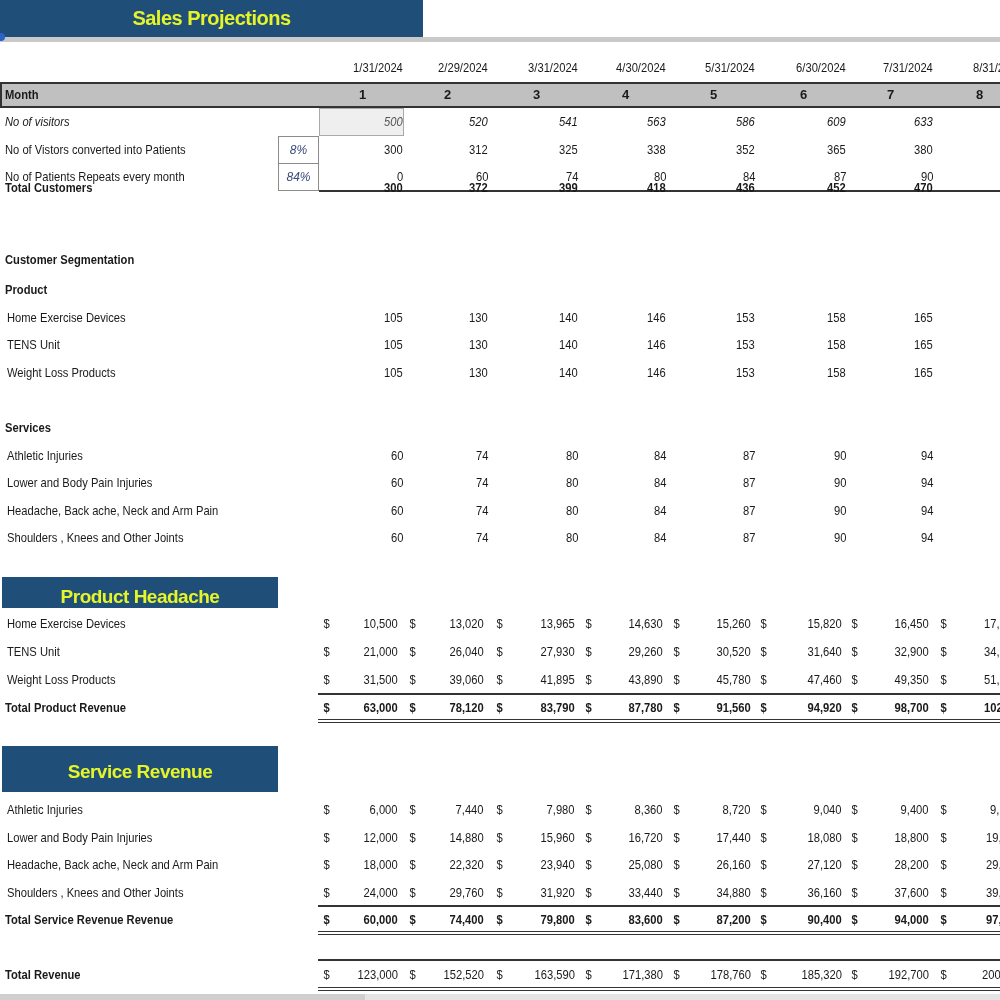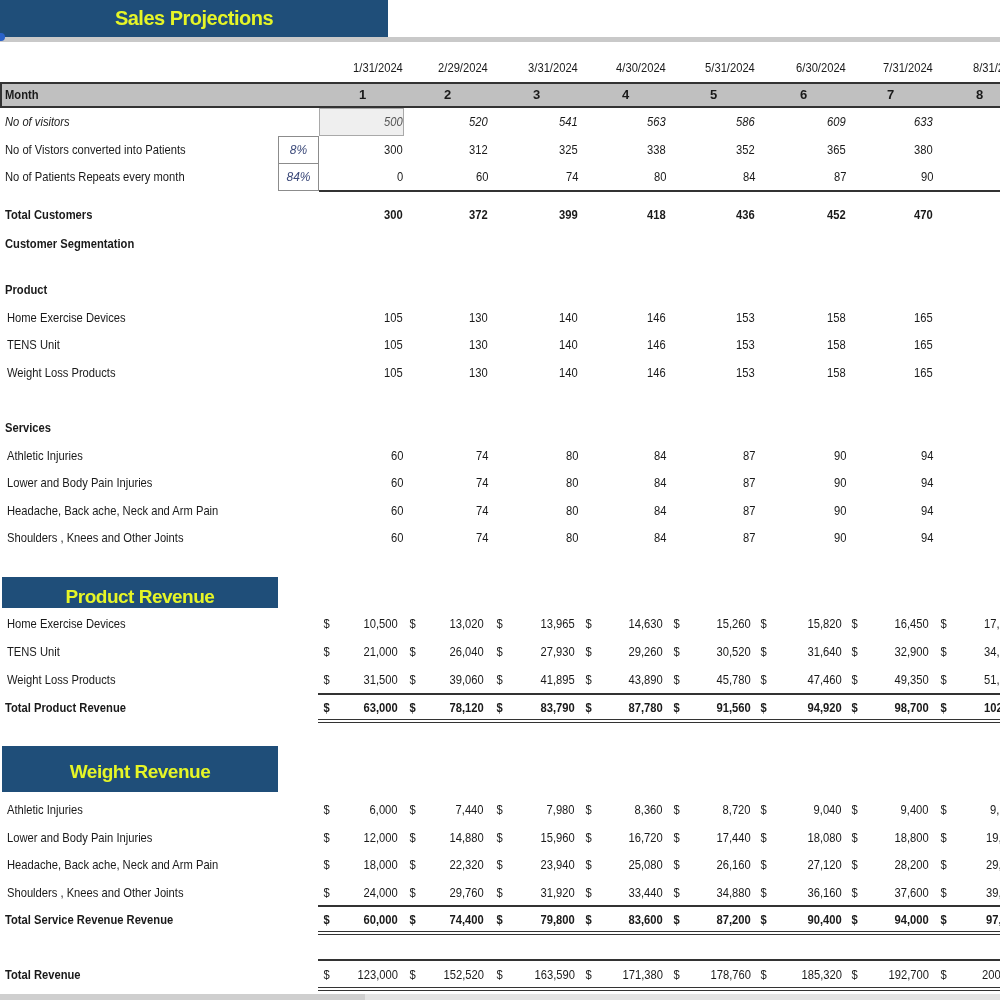--- a/index.html
+++ b/index.html
@@ -20,21 +20,21 @@
   .input-box{position:absolute;background:#efefef;border:1px solid #a9a9a9;box-sizing:border-box;}
   .pct-box{position:absolute;left:278px;width:41px;height:28px;border:1px solid #8c8c8c;box-sizing:border-box;font-size:12px;line-height:26px;text-align:center;color:#3c4a7a;font-style:italic;}
   .hline{position:absolute;height:0;border-top:2px solid #333;}
   .dline{position:absolute;height:2px;border-top:1px solid #333;border-bottom:1px solid #333;}
   .bottombar{position:absolute;left:0;top:994px;width:1000px;height:6px;background:#e4e4e4;}
   .bottombar .thumb{position:absolute;left:0;top:0;width:365px;height:6px;background:#cfcfcf;}
 </style>
 </head>
 <body>
 
-<div class="banner" style="left:0;top:0;width:388px;height:37px;font-size:20px;line-height:37px;">
+<div class="banner" style="left:0;top:0;width:423px;height:37px;font-size:20px;line-height:37px;">
   <span>Sales Projections</span>
 </div>
 <div class="topbar"></div>
 <div class="sel-dot"></div>
 
 <div class="dates">
   <span class="num" style="right:calc(1000px - 403px);">1/31/2024</span>
   <span class="num" style="right:calc(1000px - 488px);">2/29/2024</span>
   <span class="num" style="right:calc(1000px - 578px);">3/31/2024</span>
   <span class="num" style="right:calc(1000px - 666px);">4/30/2024</span>
@@ -84,32 +84,32 @@
 <div class="row" style="top:165px;">
   <span class="lbl">No of Patients Repeats every month</span>
   <span class="num" style="right:597px;">0</span>
   <span class="num" style="right:512px;">60</span>
   <span class="num" style="right:422px;">74</span>
   <span class="num" style="right:334px;">80</span>
   <span class="num" style="right:245px;">84</span>
   <span class="num" style="right:154px;">87</span>
   <span class="num" style="right:67px;">90</span>
 </div>
-<div class="row" style="top:203px;">
+<div class="row" style="top:176px;">
   <span class="lbl b">Total Customers</span>
   <span class="num b" style="right:597px;">300</span>
   <span class="num b" style="right:512px;">372</span>
   <span class="num b" style="right:422px;">399</span>
   <span class="num b" style="right:334px;">418</span>
   <span class="num b" style="right:245px;">436</span>
   <span class="num b" style="right:154px;">452</span>
   <span class="num b" style="right:67px;">470</span>
 </div>
 
-<div class="row" style="top:232px;">
+<div class="row" style="top:248px;">
   <span class="lbl" style="font-weight:bold;font-size:13px;">Customer Segmentation</span>
 </div>
 <div class="row" style="top:278px;">
   <span class="lbl" style="font-weight:bold;">Product</span>
 </div>
 
 <div class="row" style="top:306px;">
   <span class="lbl sub">Home Exercise Devices</span>
   <span class="num" style="right:597px;">105</span>
   <span class="num" style="right:512px;">130</span>
@@ -178,21 +178,21 @@
   <span class="num" style="right:597px;">60</span>
   <span class="num" style="right:512px;">74</span>
   <span class="num" style="right:422px;">80</span>
   <span class="num" style="right:334px;">84</span>
   <span class="num" style="right:245px;">87</span>
   <span class="num" style="right:154px;">90</span>
   <span class="num" style="right:67px;">94</span>
 </div>
 
 <div class="banner" style="left:2px;top:577px;width:276px;height:31px;font-size:19px;line-height:40px;">
-  <span>Product Revenue</span>
+  <span>Product Headache</span>
 </div>
 
 <div class="row" style="top:612px;">
   <span class="lbl sub">Home Exercise Devices</span>
   <span class="dol" style="left:323px;">$</span>
   <span class="num" style="right:602px;">10,500</span>
   <span class="dol" style="left:409px;">$</span>
   <span class="num" style="right:516px;">13,020</span>
   <span class="dol" style="left:496px;">$</span>
   <span class="num" style="right:425px;">13,965</span>
@@ -261,21 +261,21 @@
   <span class="dol" style="left:760px;font-weight:bold;">$</span>
   <span class="num b" style="right:158px;">94,920</span>
   <span class="dol" style="left:851px;font-weight:bold;">$</span>
   <span class="num b" style="right:71px;">98,700</span>
   <span class="dol" style="left:940px;font-weight:bold;">$</span>
   <span class="abs" style="left:984px;font-weight:bold;transform:scaleX(0.86);transform-origin:left center;">102,</span>
 </div>
 <div class="dline" style="left:318px;top:719px;width:682px;"></div>
 
 <div class="banner" style="left:2px;top:746px;width:276px;height:46px;font-size:19px;line-height:52px;">
-  <span>Weight Revenue</span>
+  <span>Service Revenue</span>
 </div>
 
 <div class="row" style="top:798px;">
   <span class="lbl sub">Athletic Injuries</span>
   <span class="dol" style="left:323px;">$</span>
   <span class="num" style="right:602px;">6,000</span>
   <span class="dol" style="left:409px;">$</span>
   <span class="num" style="right:516px;">7,440</span>
   <span class="dol" style="left:496px;">$</span>
   <span class="num" style="right:425px;">7,980</span>

